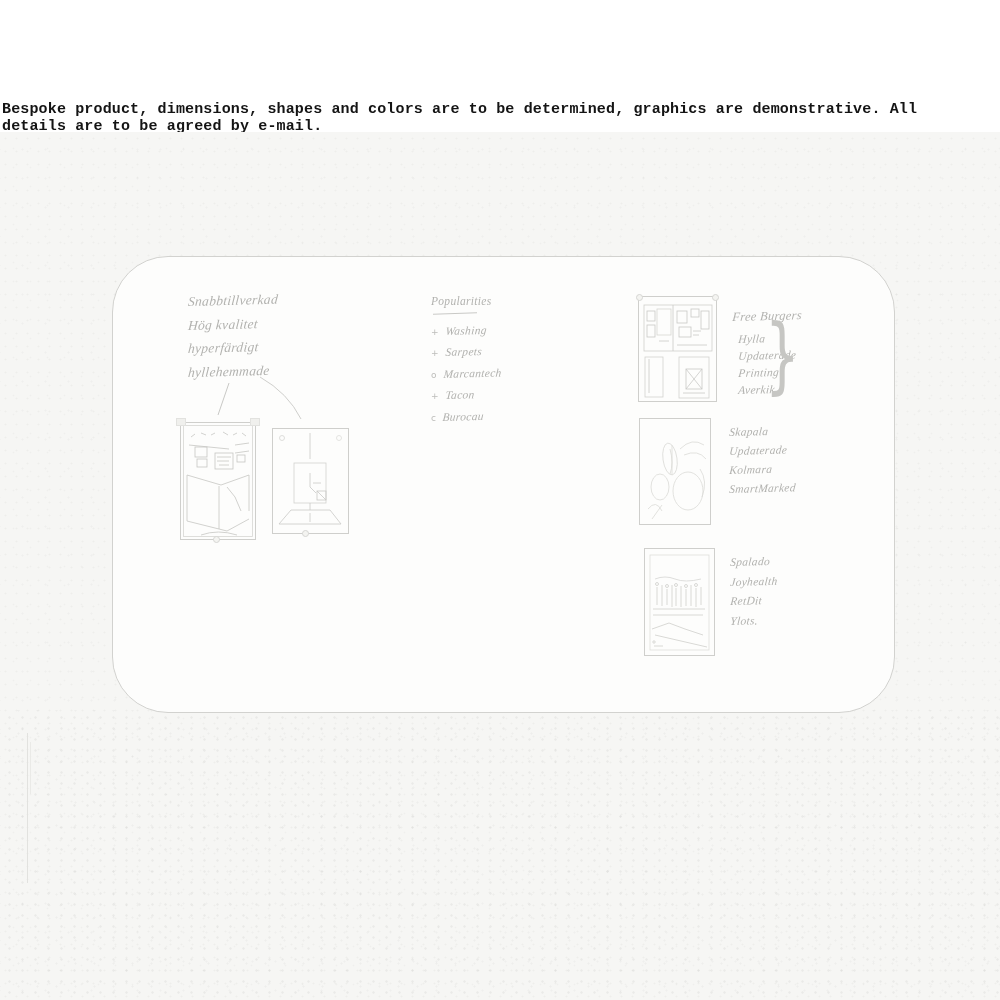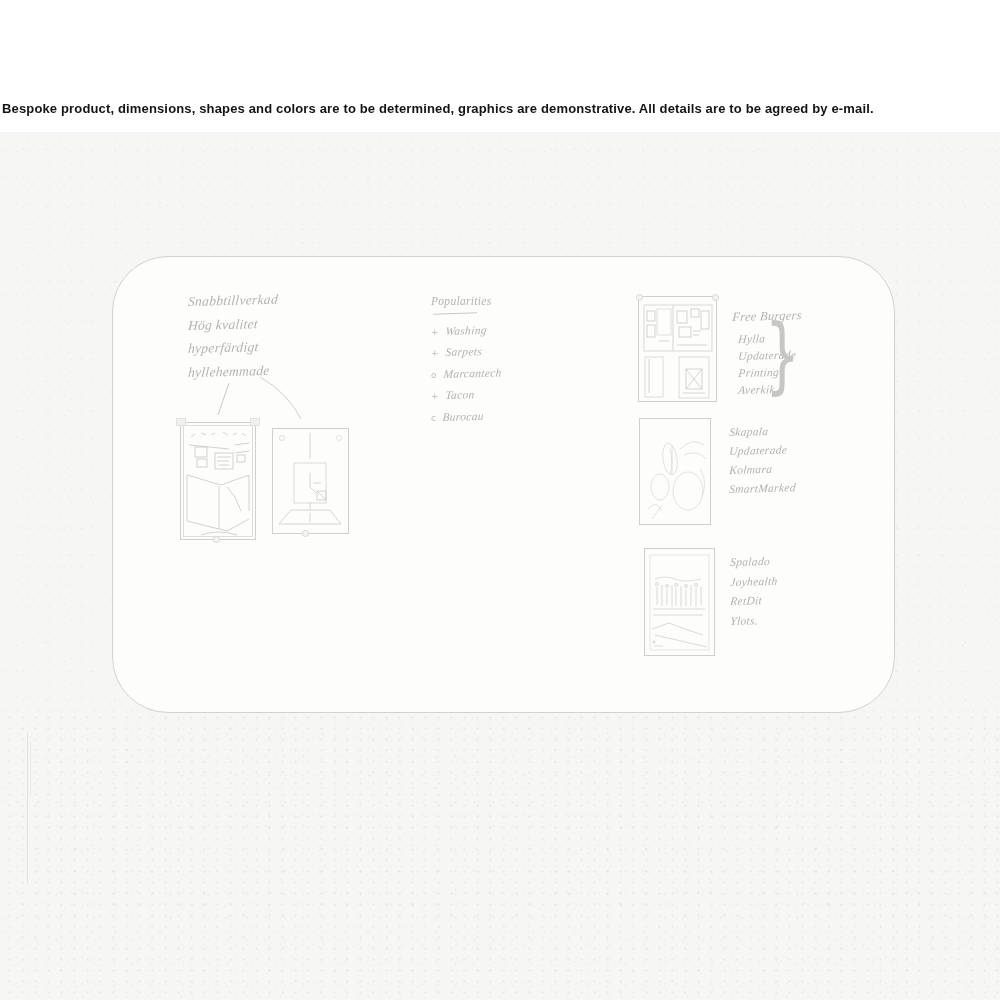--- a/index.html
+++ b/index.html
@@ -3,22 +3,22 @@
 <meta charset="utf-8">
 <style>
   * { margin:0; padding:0; box-sizing:border-box; }
   html,body { background:#ffffff; }
   .page {
     position:relative; width:1000px; height:1000px; overflow:hidden;
     background:#ffffff; font-family:"Liberation Sans", sans-serif;
   }
   .disclaimer {
     position:absolute; left:2px; top:101px; width:980px;
-    font-family:Liberation Sans, sans-serif; font-weight:bold;
-    font-size:13px; color:#141414; letter-spacing:0.15px;
+    font-family:Liberation Mono, monospace; font-weight:bold;
+    font-size:15px; color:#141414; letter-spacing:0.15px;
   }
   .textured-bg {
     position:absolute; left:0; top:132px; width:1000px; height:868px;
     background-color:#f6f6f4;
     background-image:
       radial-gradient(circle, rgba(120,120,114,0.07) 0.6px, transparent 1.2px),
       radial-gradient(circle, rgba(120,120,114,0.055) 0.6px, transparent 1.1px),
       radial-gradient(circle, rgba(120,120,114,0.05) 0.7px, transparent 1.4px);
     background-size: 11px 13px, 17px 19px, 23px 29px;
     background-position: 0 0, 5px 7px, 11px 3px;

